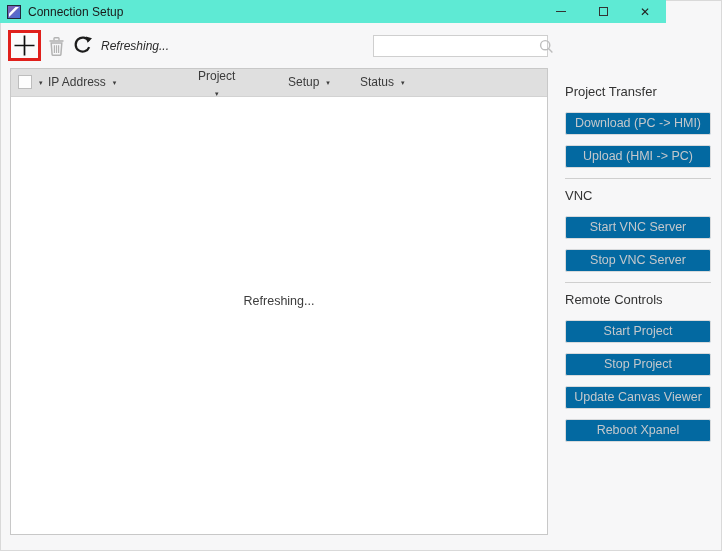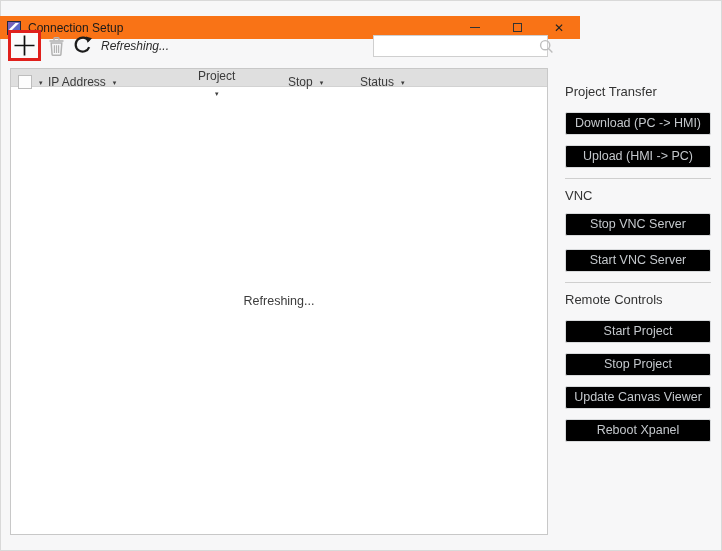--- a/index.html
+++ b/index.html
@@ -7,22 +7,22 @@
   body {
     position:relative;
     font-family:"Liberation Sans", sans-serif;
     background:#f7f7f8;
     color:#2b2b2b;
     overflow:hidden;
     box-shadow: inset 0 0 0 1px #d9d9d9;
   }
   
   .titlebar {
-    position:absolute; left:0; top:16px; width:580px; height:23px;
-    background:#f97316; display:flex; align-items:center;
+    position:absolute; left:0; top:0; width:666px; height:23px;
+    background:#5eead4; display:flex; align-items:center;
   }
   .app-icon { margin-left:7px; width:14px; height:14px; display:inline-flex; }
   .title-text { margin-left:7px; font-size:12px; color:#1a1a1a; }
   .win-controls { position:absolute; right:0; top:0; height:23px; display:flex; }
   .win-btn {
     width:42px; height:23px; display:flex; align-items:center; justify-content:center;
     background:transparent; border:none; cursor:default; color:#222;
   }
   .min-bar { width:10px; height:1px; background:#333; display:inline-block; }
   .max-box { width:9px; height:9px; border:1px solid #333; display:inline-block; }
@@ -52,42 +52,42 @@
     flex:1; border:none; outline:none; background:transparent;
     font-family:"Liberation Sans", sans-serif; font-size:12px; padding:0 4px 0 6px; color:#333;
   }
   .search-icon { margin-right:5px; display:inline-flex; }
   
   .device-table {
     position:absolute; left:10px; top:68px; width:538px; height:467px;
     background:#ffffff; border:1px solid #c8c8c8;
   }
   .thead {
-    position:relative; height:18px; background:#dfdfdf; border-bottom:1px solid #d2d2d2;
+    position:relative; height:28px; background:#dfdfdf; border-bottom:1px solid #d2d2d2;
     font-size:12px; color:#3b3b3b;
   }
   .thead .hcell { position:absolute; top:0; height:26px; display:flex; align-items:center; gap:7px; }
   .select-all { left:7px; }
   .chk { width:14px; height:14px; background:#fdfdfd; border:1px solid #bdbdbd; display:inline-block; }
   .drop-arrow { font-size:7px; color:#3d3d3d; line-height:1; }
   .sort-arrow { font-size:7px; color:#3d3d3d; line-height:1; transform:translateY(-2px); }
   .col-ip { left:37px; } .col-project { left:187px;flex-direction:column; } .col-port { left:277px; }
   .col-status { left:349px; } .col-hostname { left:426px; }
   .tbody {
     position:absolute; left:0; top:26px; right:0; bottom:0;
     display:flex; align-items:center; justify-content:center;
   }
   .empty-msg { font-size:12.5px; color:#3c3c3c; transform:translateY(-14px); }
   
   .sidebar { position:absolute; left:565px; top:76px; width:146px; }
   .section-heading { font-size:13px; color:#333; margin-top:9px; }
   .section-heading.first { margin-top:8px; }
   .side-btn {
     display:block; width:146px; height:23px; margin-top:10px;
-    background:#000000; border:1px solid #d8dadc; border-radius:2px;
+    background:#0369a1; border:1px solid #d8dadc; border-radius:2px;
     font-family:"Liberation Sans", sans-serif; font-size:12.5px; color:#c4c8cc;
     text-align:center; line-height:21px; padding:0;
   }
   .side-btn.after-heading { margin-top:13px; }
   .divider { width:146px; height:1px; background:#cfcfcf; margin-top:10px; }
   svg { display:block; }
 </style>
 </head>
 <body>
 
@@ -168,21 +168,21 @@
     </span>
     <span class="hcell col-ip">
       <span>IP Address</span>
       <span class="drop-arrow">▾</span>
     </span>
     <span class="hcell col-project">
       <span>Project</span>
       <span class="drop-arrow">▾</span>
     </span>
     <span class="hcell col-port">
-      <span>Stop</span>
+      <span>Setup</span>
       <span class="drop-arrow">▾</span>
     </span>
     <span class="hcell col-status">
       <span>Status</span>
       <span class="drop-arrow">▾</span>
     </span>
   </div>
   <div class="tbody">
     <span class="empty-msg">Refreshing...</span>
   </div>
@@ -190,22 +190,22 @@
 
 <aside class="sidebar">
 
   <div class="section-heading first">Project Transfer</div>
   <button class="side-btn after-heading" aria-disabled="true">Download (PC -&gt; HMI)</button>
   <button class="side-btn" aria-disabled="true">Upload (HMI -&gt; PC)</button>
 
   <div class="divider"></div>
 
   <div class="section-heading">VNC</div>
+  <button class="side-btn after-heading" aria-disabled="true">Start VNC Server</button>
   <button class="side-btn" aria-disabled="true">Stop VNC Server</button>
-  <button class="side-btn after-heading" aria-disabled="true">Start VNC Server</button>
 
   <div class="divider"></div>
 
   <div class="section-heading">Remote Controls</div>
   <button class="side-btn after-heading" aria-disabled="true">Start Project</button>
   <button class="side-btn" aria-disabled="true">Stop Project</button>
   <button class="side-btn" aria-disabled="true">Update Canvas Viewer</button>
   <button class="side-btn" aria-disabled="true">Reboot Xpanel</button>
 
 </aside>

